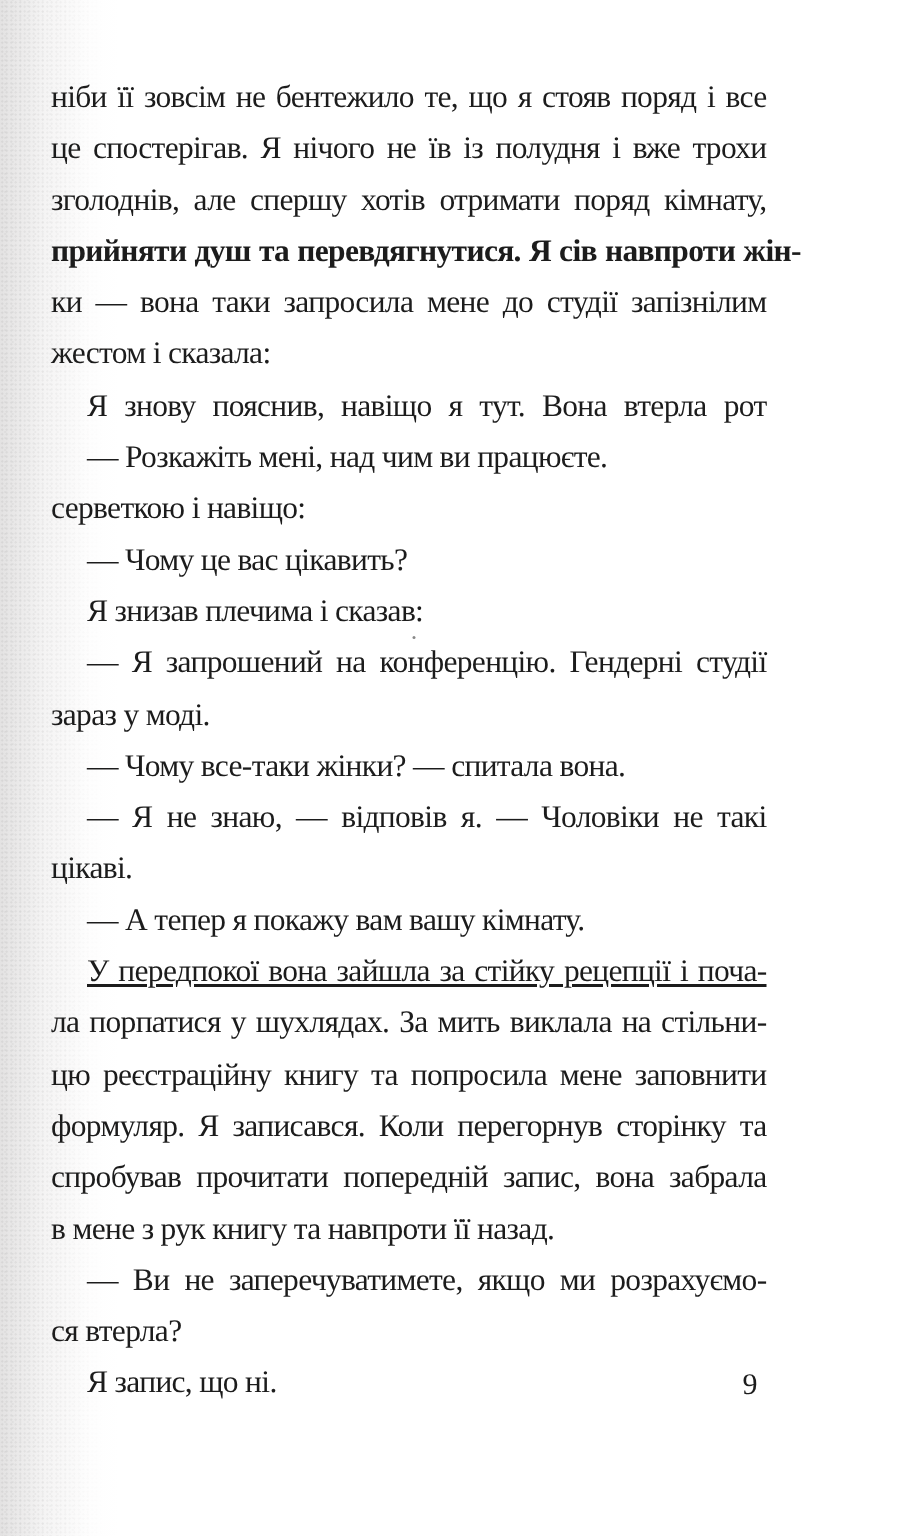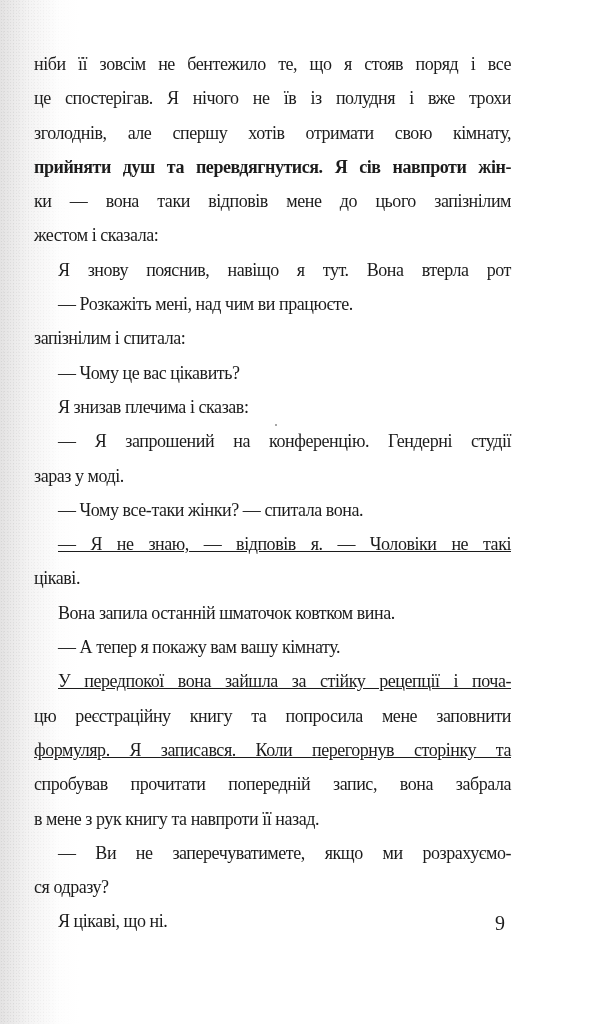--- a/index.html
+++ b/index.html
@@ -34,21 +34,21 @@
       background-position: 0 0, 1px 2px;
       -webkit-mask-image: linear-gradient(to right, #000 0, rgba(0,0,0,0.6) 30px, transparent 70px);
       mask-image: linear-gradient(to right, #000 0, rgba(0,0,0,0.6) 30px, transparent 70px);
     }
     .text-block {
       position: absolute;
       left: 34px;
       top: 47px;
       width: 477px;
       font-family: "Liberation Serif", "DejaVu Serif", serif;
-      font-size: 18px;
+      font-size: 21px;
       line-height: 34.3px;
       color: #1c1c1c;
       letter-spacing: -0.45px;
     }
     .line {
       display: block;
       white-space: nowrap;
       text-align: justify;
       text-align-last: justify;
       height: 34.3px;
@@ -80,40 +80,40 @@
 </head>
 <body>
 
 <div class="page">
   <div class="grain"></div>
   <div class="speck"></div>
 
   <div class="text-block" id="text-block">
       <span class="line" style="white-space: nowrap; display: block; width: auto; word-spacing: 1.16193px;">ніби її зовсім не бентежило те, що я стояв поряд і все</span>
       <span class="line" style="white-space: nowrap; display: block; width: auto; word-spacing: 2.3625px;">це спостерігав. Я нічого не їв із полудня і вже трохи</span>
-      <span class="line" style="white-space: nowrap; display: block; width: auto; word-spacing: 4.15625px;">зголоднів, але спершу хотів отримати свою кімнату,</span>
+      <span class="line" style="white-space: nowrap; display: block; width: auto; word-spacing: 4.15625px;">зголоднів, але спершу хотів отримати поряд кімнату,</span>
       <span class="line" style="white-space: nowrap; display: block; width: auto; word-spacing: 0.629464px; font-weight: bold;">прийняти душ та перевдягнутися. Я сів навпроти жін-</span>
-      <span class="line" style="white-space: nowrap; display: block; width: auto; word-spacing: 2.875px;">ки — вона таки відповів мене до цього запізнілим</span>
+      <span class="line" style="white-space: nowrap; display: block; width: auto; word-spacing: 2.875px;">ки — вона таки запросила мене до студії запізнілим</span>
       <span class="line last">жестом і сказала:</span>
       <span class="line indent" style="white-space: nowrap; display: block; width: auto; word-spacing: 5.27344px;">Я знову пояснив, навіщо я тут. Вона втерла рот</span>
       <span class="line indent last">— Розкажіть мені, над чим ви працюєте.</span>
-      <span class="line last">запізнілим і спитала:</span>
+      <span class="line last">серветкою і навіщо:</span>
       <span class="line indent last">— Чому це вас цікавить?</span>
       <span class="line indent last">Я знизав плечима і сказав:</span>
       <span class="line indent" style="white-space: nowrap; display: block; width: auto; word-spacing: 2.64844px;">— Я запрошений на конференцію. Гендерні студії</span>
       <span class="line last">зараз у моді.</span>
       <span class="line indent last">— Чому все-таки жінки? — спитала вона.</span>
-      <span class="line indent" style="white-space: nowrap; display: block; width: auto; word-spacing: 3.70938px; text-decoration: underline;">— Я не знаю, — відповів я. — Чоловіки не такі</span>
+      <span class="line indent" style="white-space: nowrap; display: block; width: auto; word-spacing: 3.70938px;">— Я не знаю, — відповів я. — Чоловіки не такі</span>
       <span class="line last">цікаві.</span>
-      <span class="line indent last">Вона запила останній шматочок ковтком вина.</span>
       <span class="line indent last">— А тепер я покажу вам вашу кімнату.</span>
       <span class="line indent" style="white-space: nowrap; display: block; width: auto; word-spacing: 0.298828px; text-decoration: underline;">У передпокої вона зайшла за стійку рецепції і поча-</span>
+      <span class="line" style="white-space: nowrap; display: block; width: auto; word-spacing: 0.390625px;">ла порпатися у шухлядах. За мить виклала на стільни-</span>
       <span class="line" style="white-space: nowrap; display: block; width: auto; word-spacing: 1.89323px;">цю реєстраційну книгу та попросила мене заповнити</span>
-      <span class="line" style="white-space: nowrap; display: block; width: auto; word-spacing: 2.57812px; text-decoration: underline;">формуляр. Я записався. Коли перегорнув сторінку та</span>
+      <span class="line" style="white-space: nowrap; display: block; width: auto; word-spacing: 2.57812px;">формуляр. Я записався. Коли перегорнув сторінку та</span>
       <span class="line" style="white-space: nowrap; display: block; width: auto; word-spacing: 2.975px;">спробував прочитати попередній запис, вона забрала</span>
       <span class="line last">в мене з рук книгу та навпроти її назад.</span>
       <span class="line indent" style="white-space: nowrap; display: block; width: auto; word-spacing: 3.46615px;">— Ви не заперечуватимете, якщо ми розрахуємо-</span>
-      <span class="line last">ся одразу?</span>
-      <span class="line indent last">Я цікаві, що ні.</span>
+      <span class="line last">ся втерла?</span>
+      <span class="line indent last">Я запис, що ні.</span>
     </div>
 
   <div class="page-number">9</div>
 </div>
 
 </body></html>

